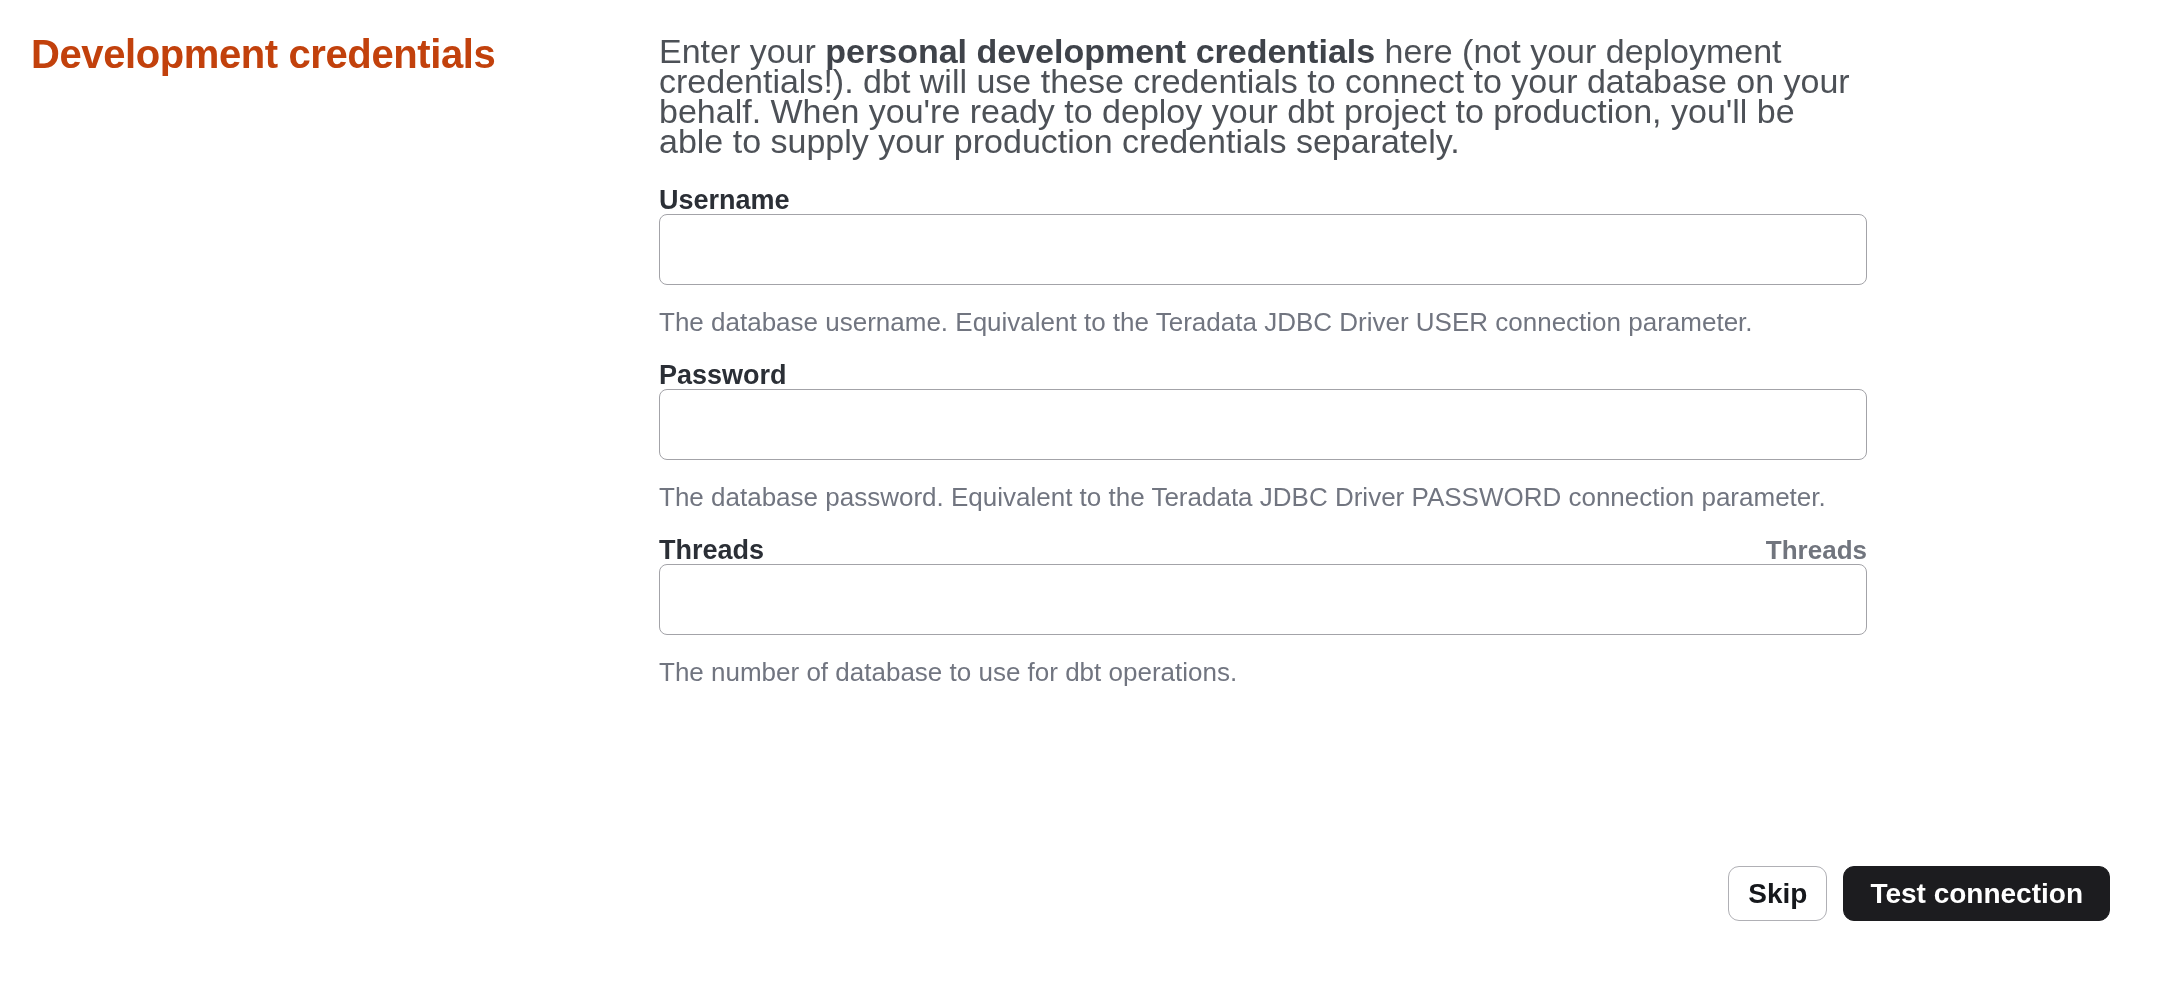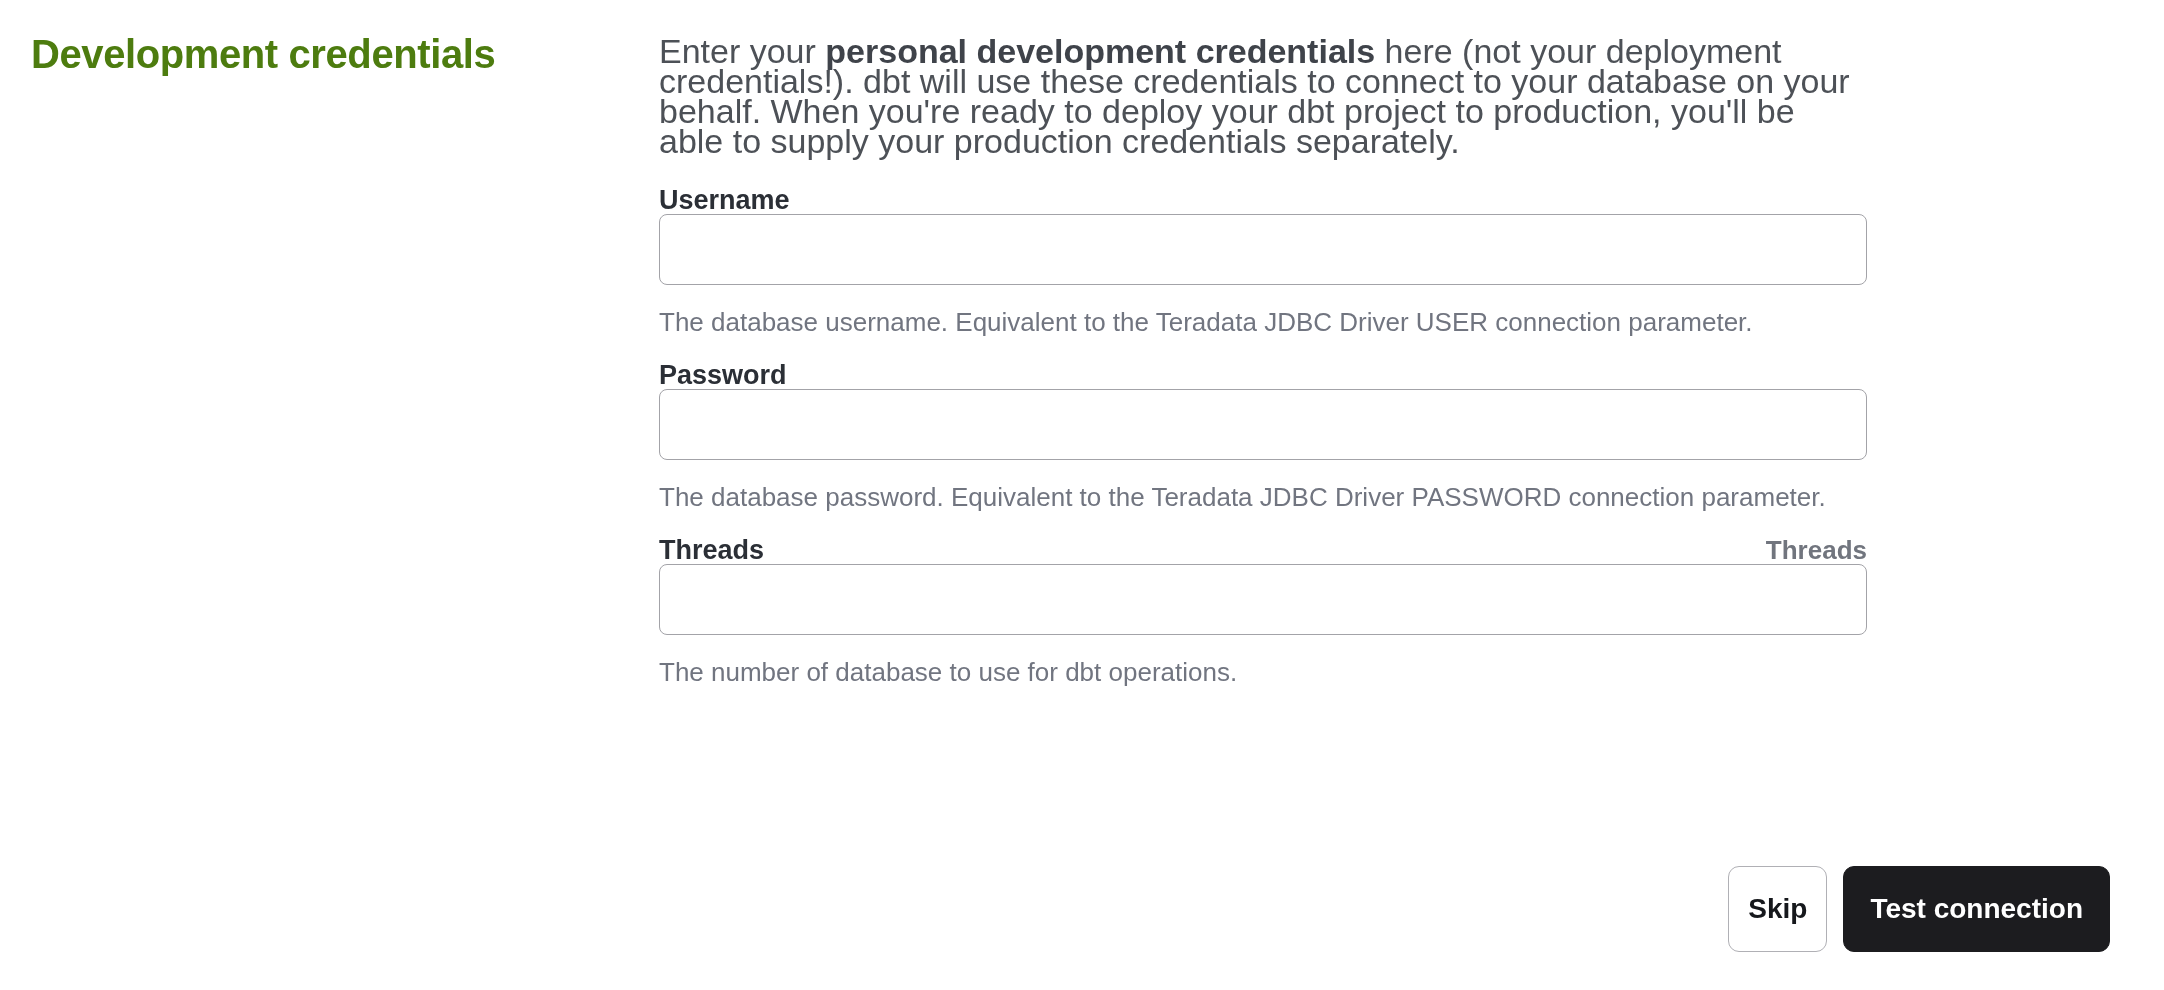--- a/index.html
+++ b/index.html
@@ -11,21 +11,21 @@
   }
 
   .page-title {
     position: absolute;
     left: 31px;
     top: 30px;
     font-size: 40px;
     line-height: 48px;
     font-weight: 700;
     letter-spacing: -0.4px;
-    color: #4d7c0f;
+    color: #c2410c;
   }
 
   .form-col {
     position: absolute;
     left: 659px;
     top: 0;
     width: 1208px;
   }
 
   .description {
@@ -77,21 +77,21 @@
   }
 
   .footer-actions {
     position: absolute;
     top: 866px;
     right: 54px;
     display: flex;
     gap: 16px;
   }
   .btn {
-    height: 86px;
+    height: 55px;
     border-radius: 11px;
     font-family: "Liberation Sans", "DejaVu Sans", sans-serif;
     font-size: 28px;
     cursor: pointer;
     display: inline-flex;
     align-items: center;
     justify-content: center;
   }
   .btn-secondary {
     background: #ffffff;

